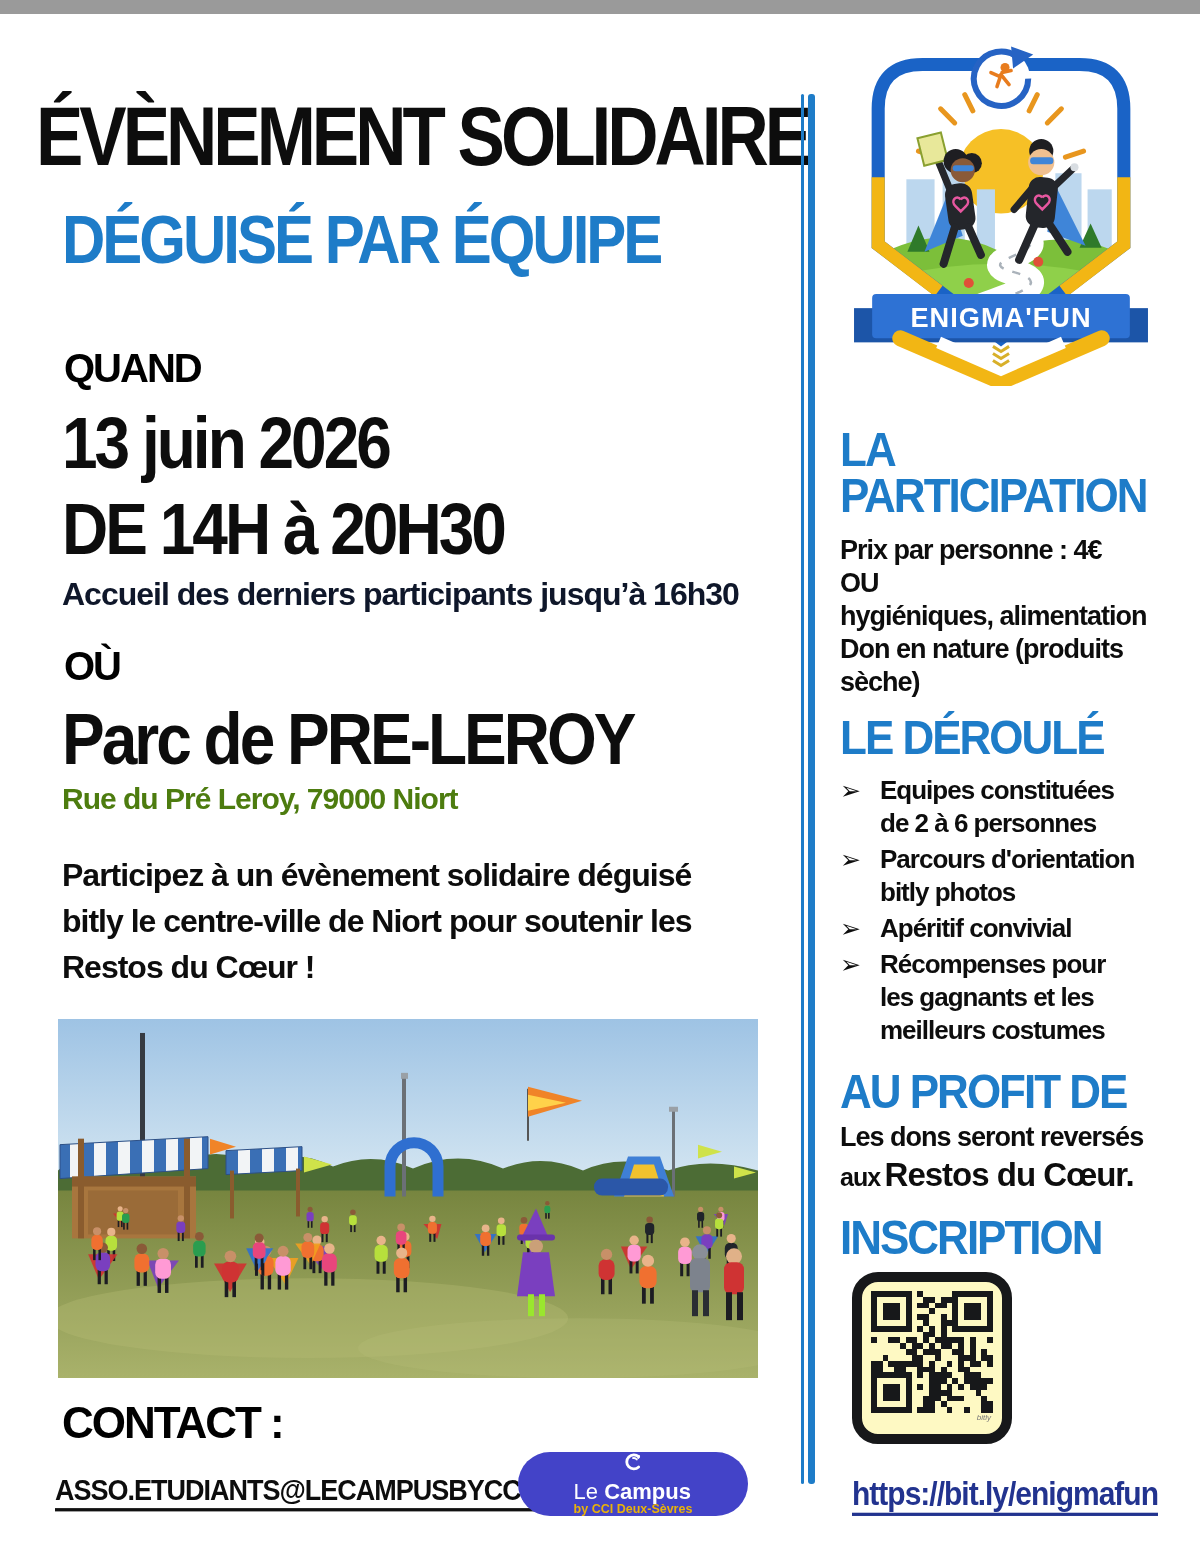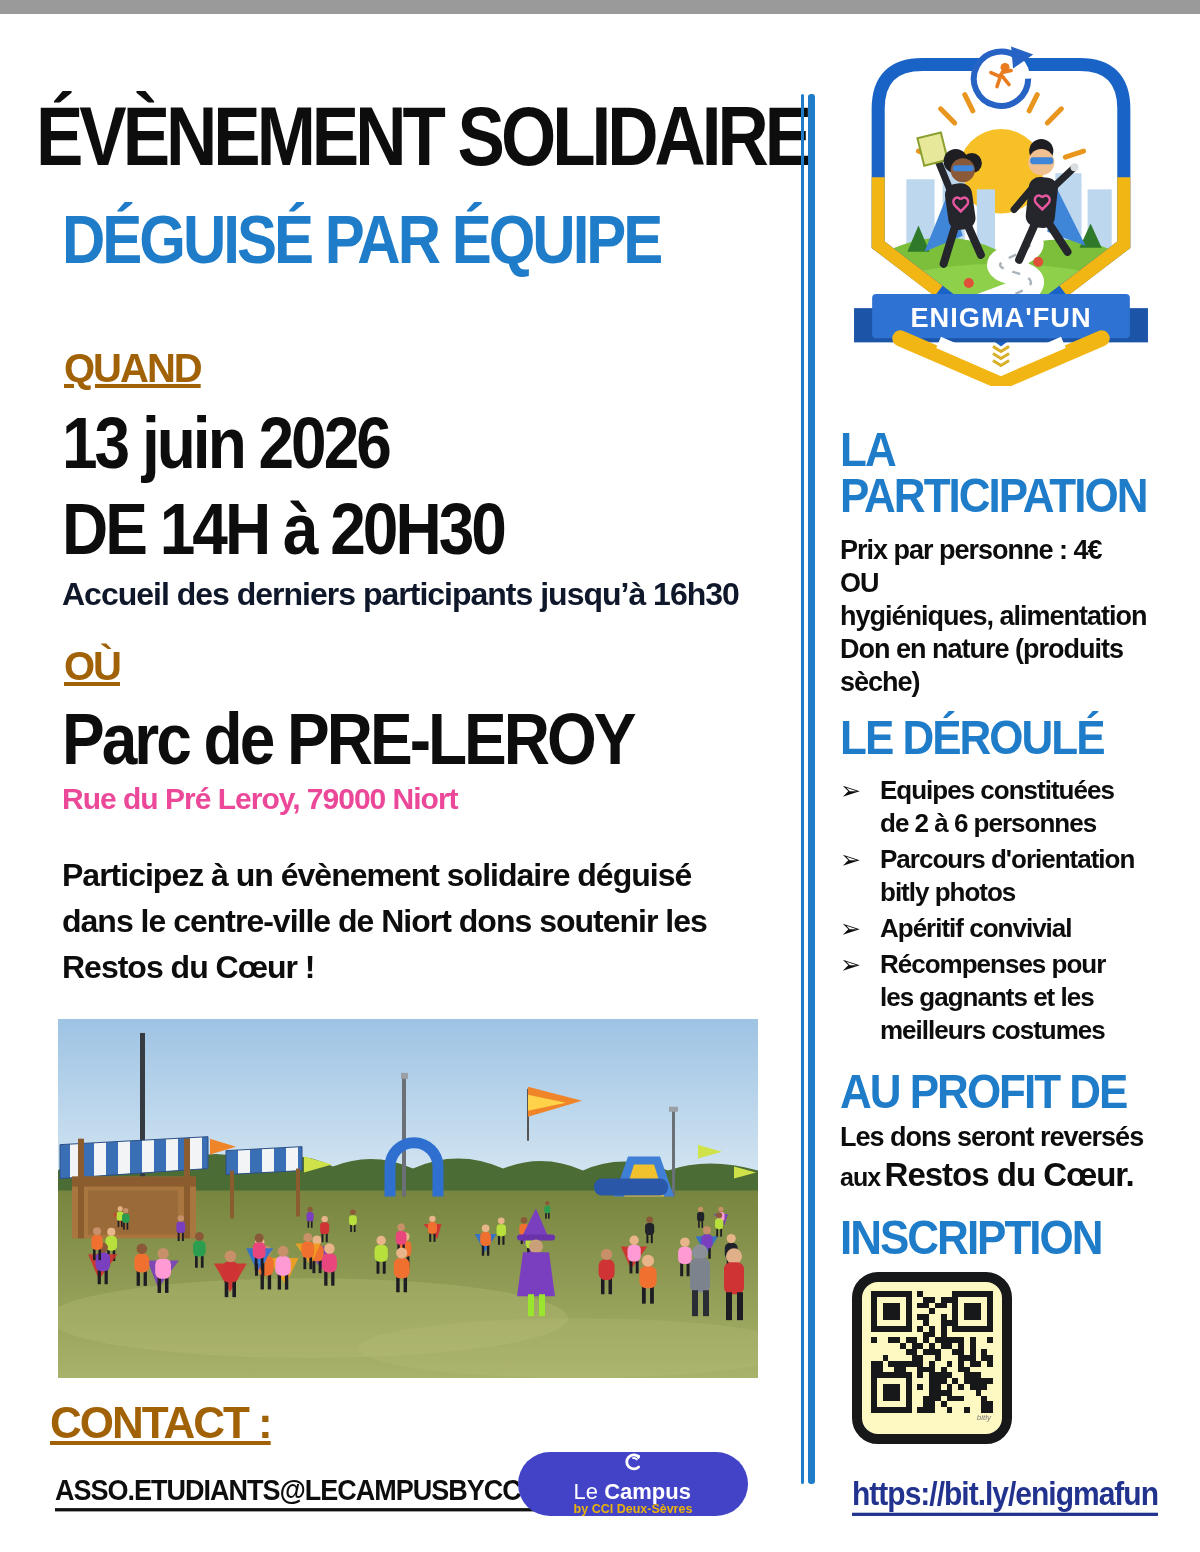--- a/index.html
+++ b/index.html
@@ -7,35 +7,35 @@
     position:relative;width:1200px;height:1552px;background:#ffffff;
     font-family:"Liberation Sans","DejaVu Sans",sans-serif;color:#0d0d0d;
     overflow:hidden;margin:14px auto;
   }
   .abs{position:absolute;}
   
   .title1{left:36px;top:74px;font-size:71px;font-weight:800;letter-spacing:-4px;
           transform:scaleY(1.18);transform-origin:top left;white-space:nowrap;}
   .title2{left:62px;top:186px;font-size:60px;font-weight:800;letter-spacing:-3px;
           color:#1e7cc8;transform:scaleY(1.15);transform-origin:top left;white-space:nowrap;}
-  .sec-h{color:#a16207;font-weight:800;letter-spacing:-2px;text-decoration:underline;}
+  .sec-h{color:#000000;font-weight:800;letter-spacing:-2px;}
   .quand-h{left:64px;top:332px;font-size:40px;}
   .big-black{font-weight:800;letter-spacing:-3px;white-space:nowrap;
              transform:scaleY(1.12);transform-origin:top left;}
   .date1{left:62px;top:388px;font-size:64px;}
   .date2{left:62px;top:474px;font-size:64px;}
   .note{left:62px;top:562px;font-size:32px;font-weight:700;color:#0f172a;letter-spacing:-1px;}
   .ou-h{left:64px;top:630px;font-size:40px;}
   .place{left:62px;top:684px;font-size:64px;}
-  .address{left:62px;top:768px;font-size:30px;font-weight:800;color:#ec4899;letter-spacing:-1px;}
+  .address{left:62px;top:768px;font-size:30px;font-weight:800;color:#4d7c0f;letter-spacing:-1px;}
   .pitch{left:62px;top:838px;width:710px;font-size:32px;font-weight:800;
          letter-spacing:-1px;line-height:46px;}
   .photo{left:58px;top:1005px;width:700px;height:359px;}
   .photo svg{display:block;width:100%;height:100%;}
-  .contact-h{left:50px;top:1384px;font-size:44px;}
+  .contact-h{left:62px;top:1384px;font-size:44px;}
   .email{left:55px;top:1460px;font-size:27px;font-weight:800;letter-spacing:-1px;
          color:#0d0d0d;text-decoration:none;border-bottom:3px solid #111;
          transform:scaleY(1.1);transform-origin:top left;white-space:nowrap;}
   .campus{left:518px;top:1438px;width:230px;height:64px;background:#4343c8;
           border-radius:32px;display:flex;align-items:center;gap:8px;padding:0 14px;
           box-sizing:border-box;color:#fff;flex-direction:column;}
   .campus-text{line-height:1.05;}
   .campus-l1{font-size:22px;}
   .campus-l1 .light{font-weight:400;}
   .campus-l1 .bold{font-weight:800;}
@@ -86,21 +86,21 @@
   <div class="abs big-black date1">13 juin 2026</div>
   <div class="abs big-black date2">DE 14H à 20H30</div>
   <div class="abs note">Accueil des derniers participants jusqu’à 16h30</div>
 
   <div class="abs sec-h ou-h">OÙ</div>
   <div class="abs big-black place">Parc de PRE-LEROY</div>
   <div class="abs address">Rue du Pré Leroy, 79000 Niort</div>
 
   <div class="abs pitch">
     <div>Participez à un évènement solidaire déguisé</div>
-    <div>dans le centre-ville de Niort dons soutenir les</div>
+    <div>bitly le centre-ville de Niort pour soutenir les</div>
     <div>Restos du Cœur !</div>
   </div>
 
   <div class="abs photo">
     <svg viewBox="0 0 700 360" preserveAspectRatio="none">
       <defs>
         <linearGradient id="sky" x1="0" y1="0" x2="0" y2="1">
           <stop offset="0" stop-color="#9ec3e4"></stop>
             <stop offset="1" stop-color="#d9e9f3"></stop>
         </linearGradient>

